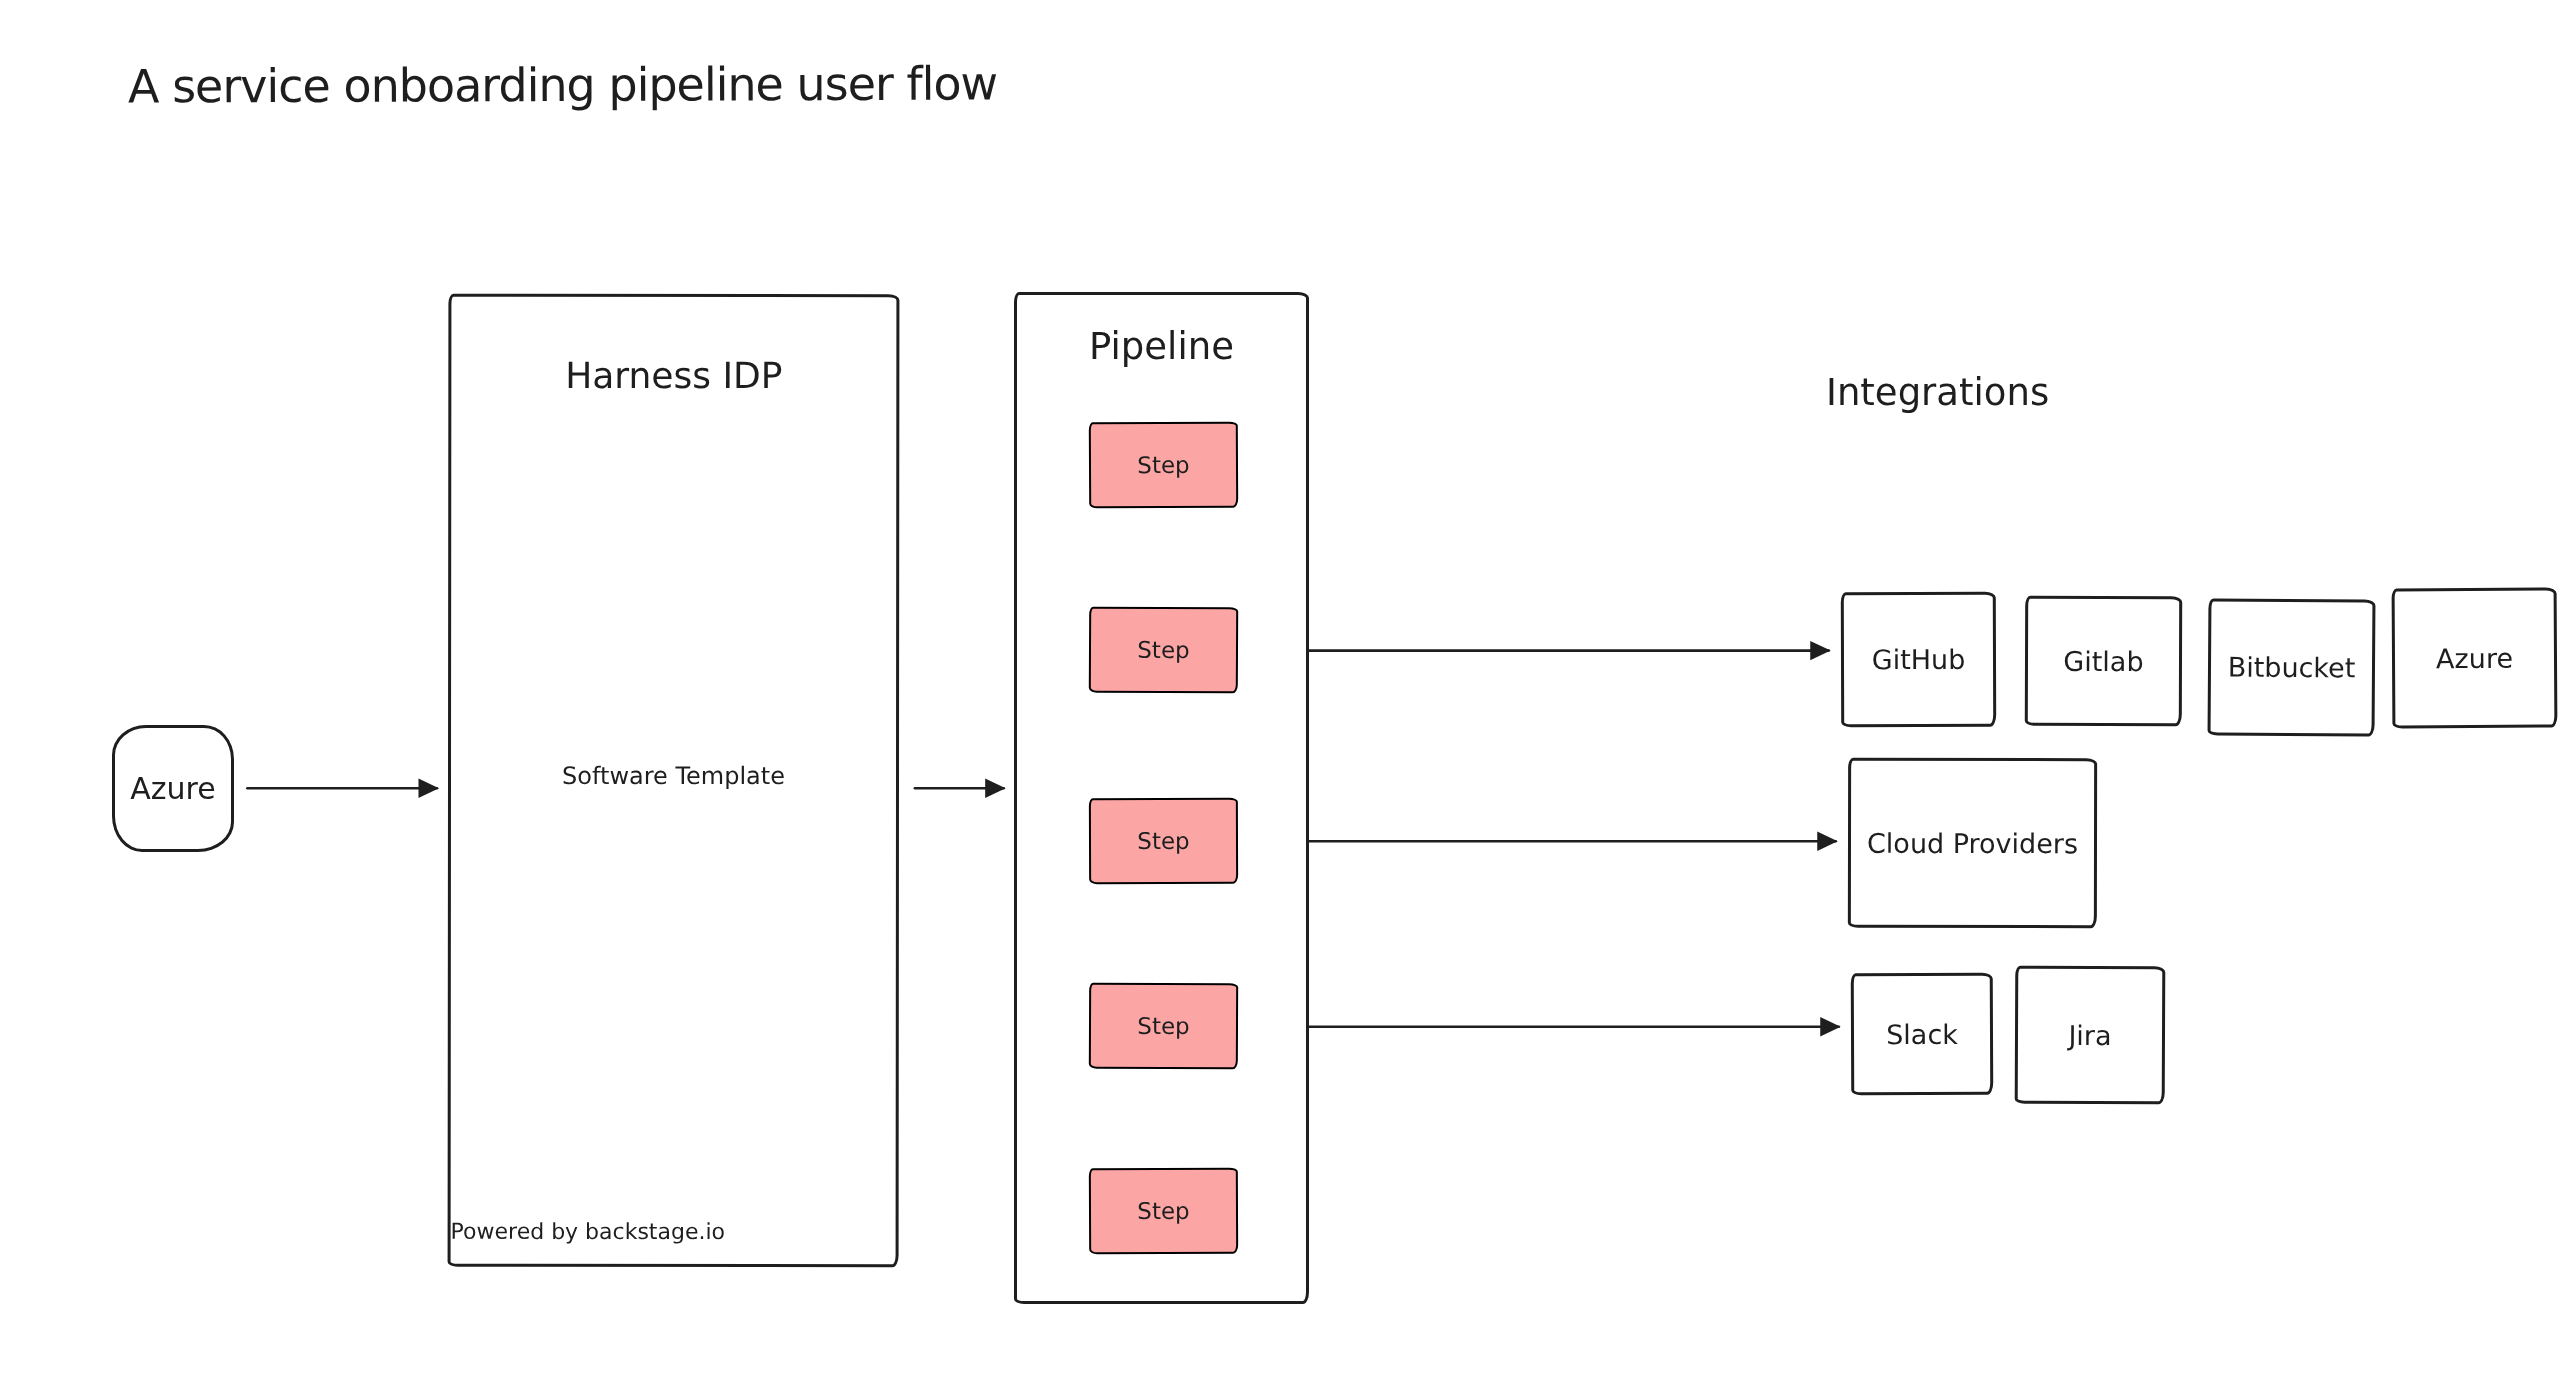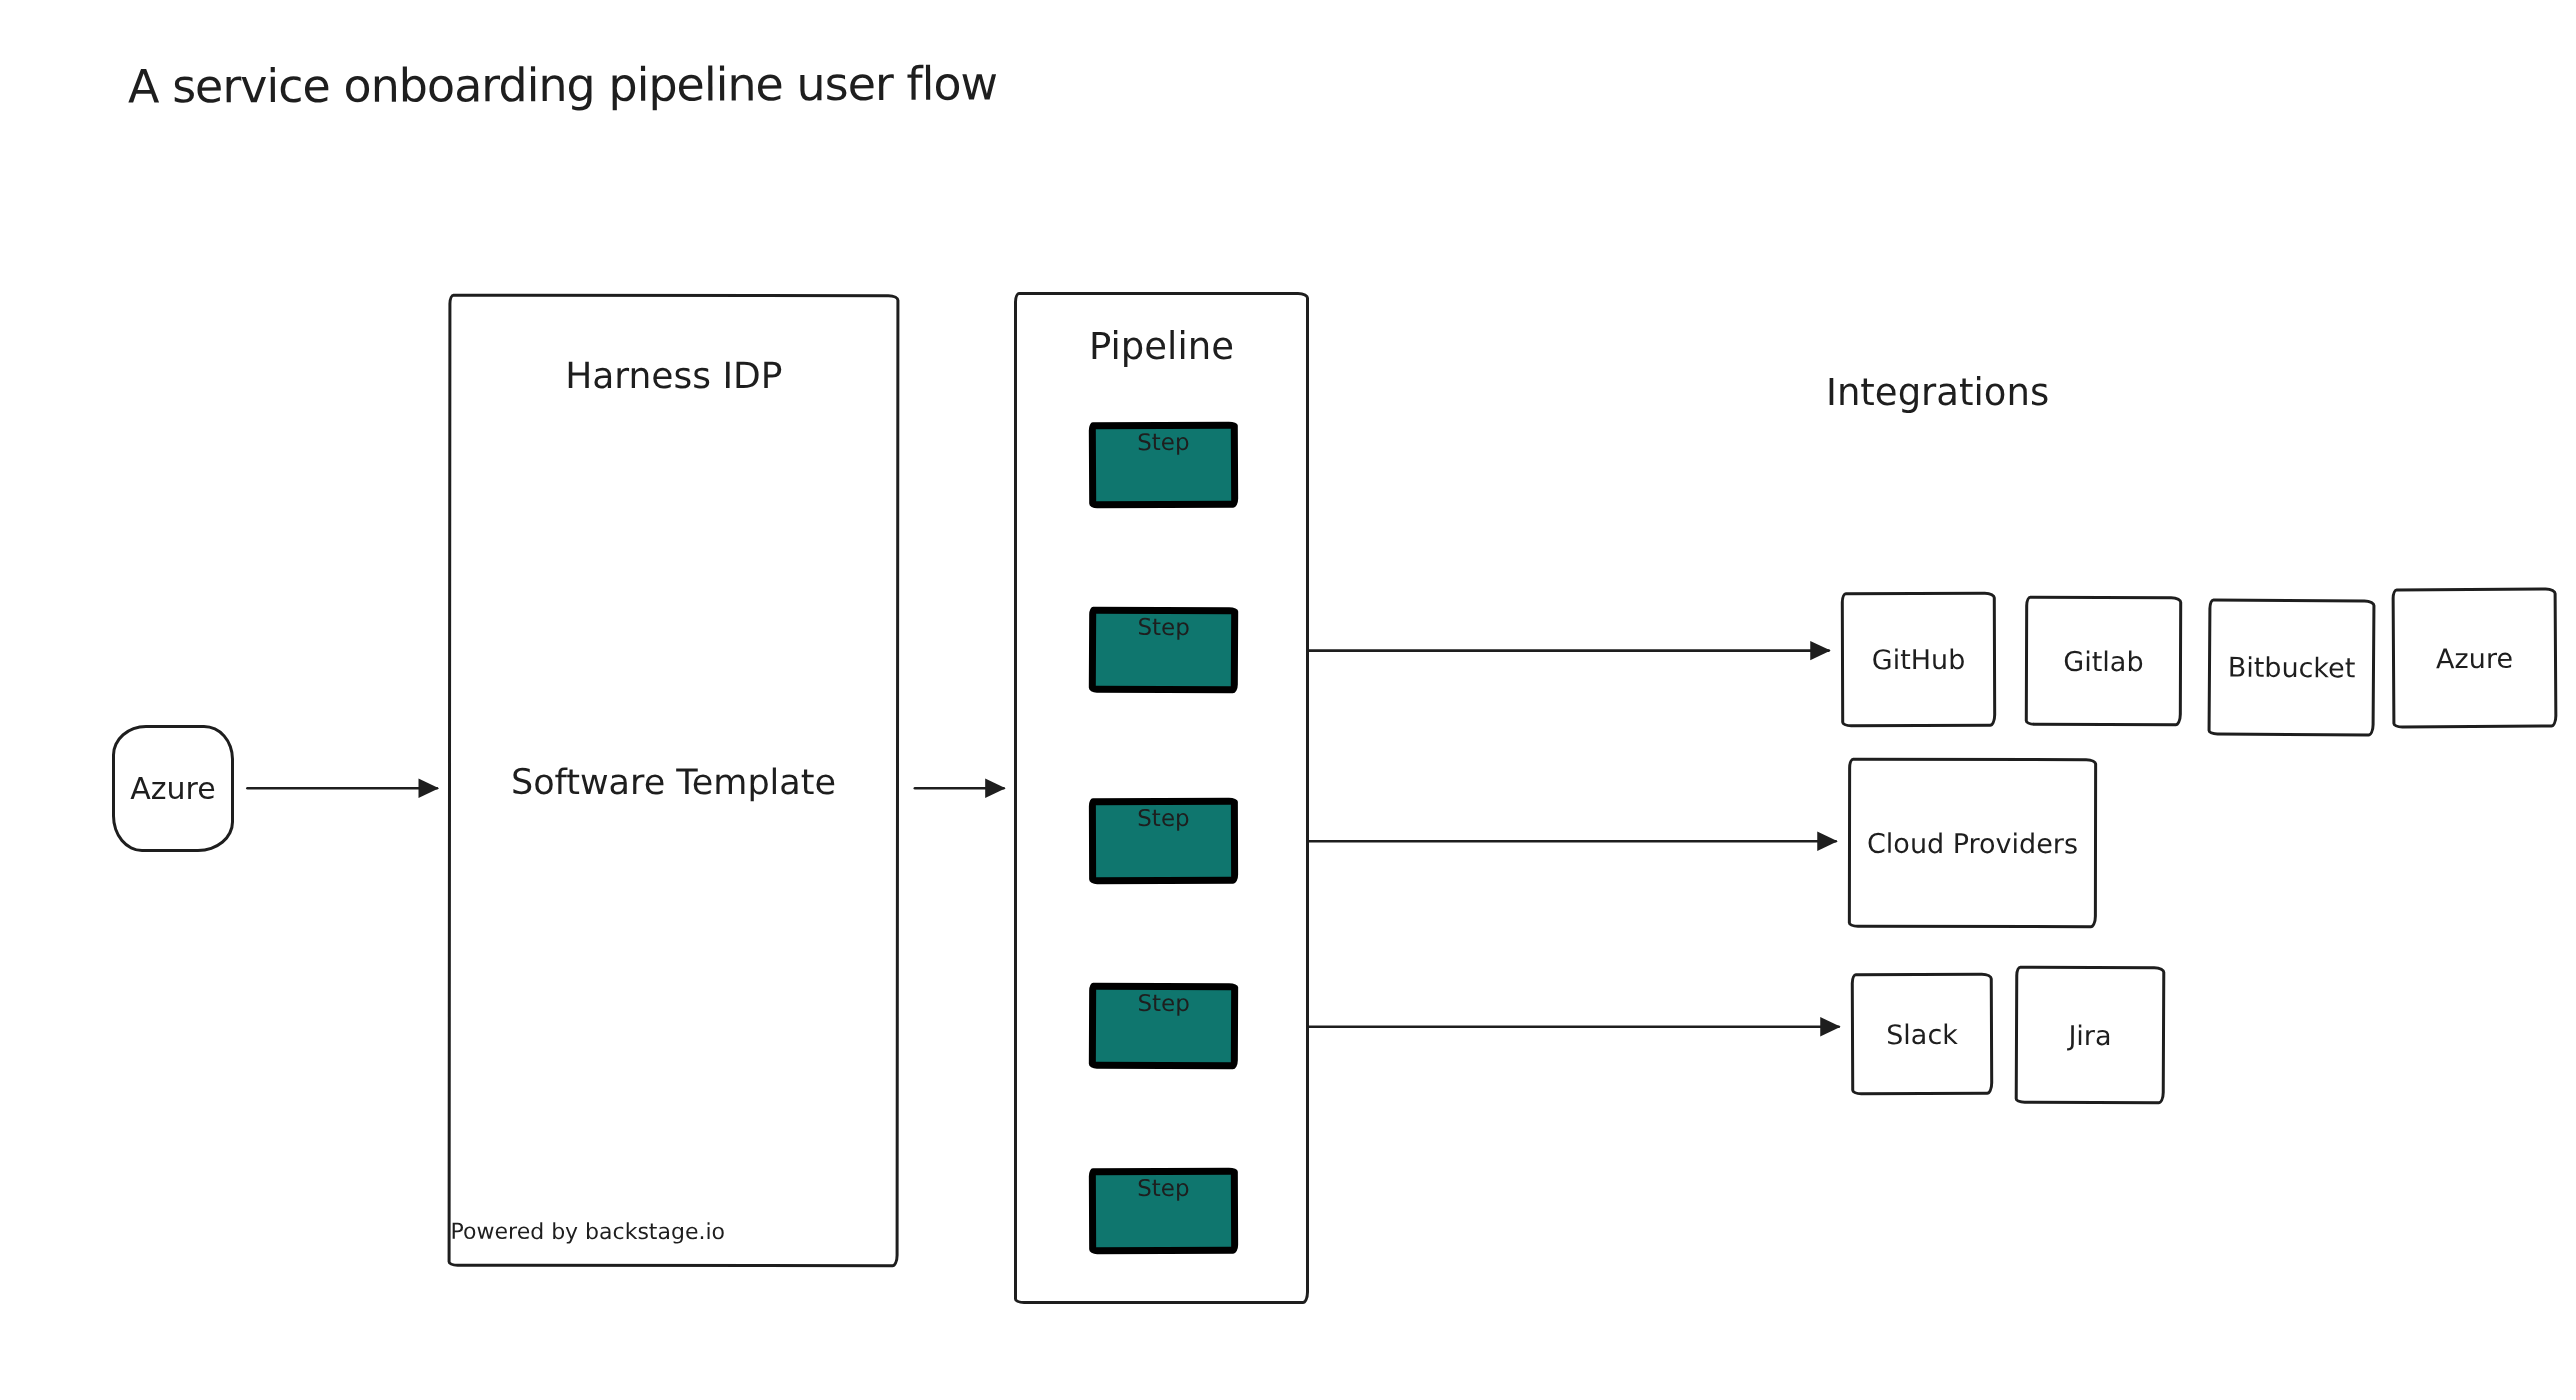--- a/index.html
+++ b/index.html
@@ -68,21 +68,21 @@
     text-align: center;
     font-size: 36px;
     white-space: nowrap;
   }
   .harness-center {
     position: absolute;
     left: 0;
     top: 465px;
     width: 100%;
     text-align: center;
-    font-size: 35px;
+    font-size: 24px;
     white-space: nowrap;
   }
   .harness-footer {
     position: absolute;
     left: 0;
     bottom: 20px;
     width: 100%;
     text-align: left;
     font-size: 22px;
     white-space: nowrap;
@@ -100,25 +100,26 @@
     width: 100%;
     text-align: center;
     font-size: 37px;
     white-space: nowrap;
   }
   .step-box {
     position: absolute;
     left: 72px;
     width: 149px;
     height: 86px;
-    border: 7px solid #000000;
-    background: #0f766e;
+    border: 2px solid #000000;
+    background: #fca5a5;
     box-sizing: border-box;
     border-radius: 4px 9px 5px 8px / 8px 4px 9px 5px;
     display: flex;
+    align-items: center;
     justify-content: center;
     font-size: 23px;
   }
   .step-1 { top: 127px; transform: rotate(-0.3deg); }
   .step-2 { top: 312px; transform: rotate(0.3deg); }
   .step-3 { top: 503px; transform: rotate(-0.2deg); }
   .step-4 { top: 688px; transform: rotate(0.25deg); }
   .step-5 { top: 873px; transform: rotate(-0.25deg); }
   .integrations-heading {
     position: absolute;

